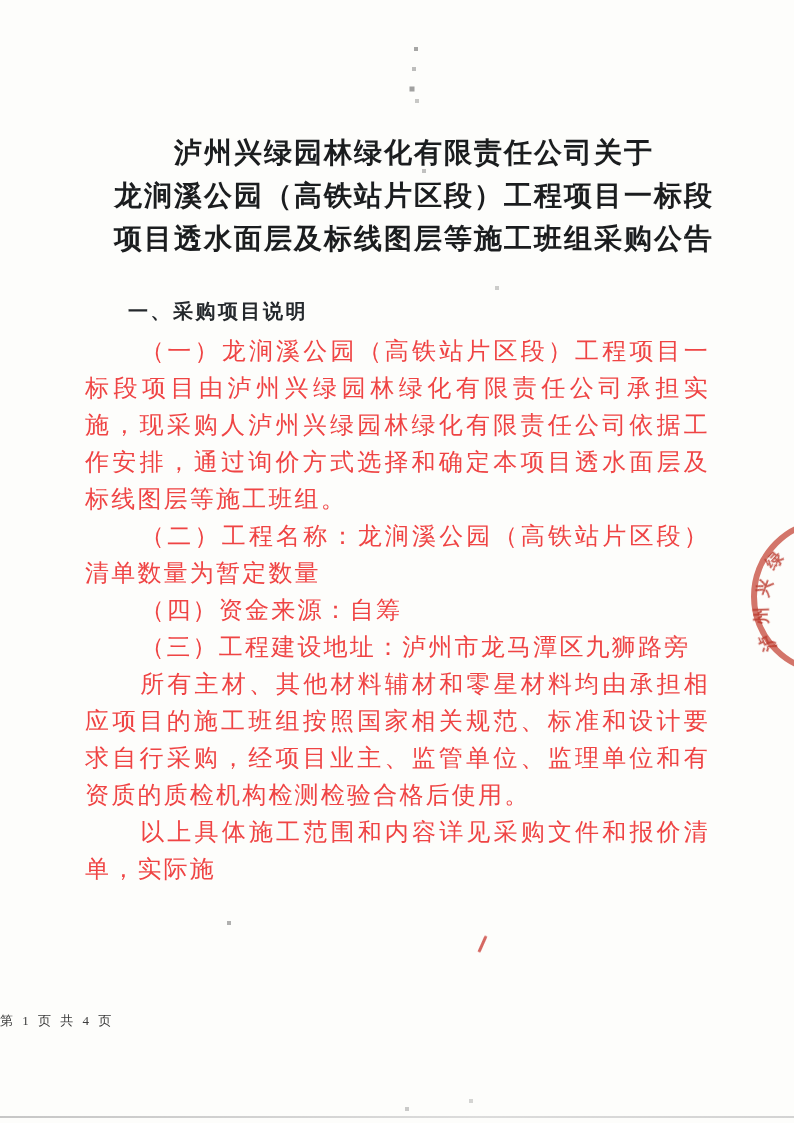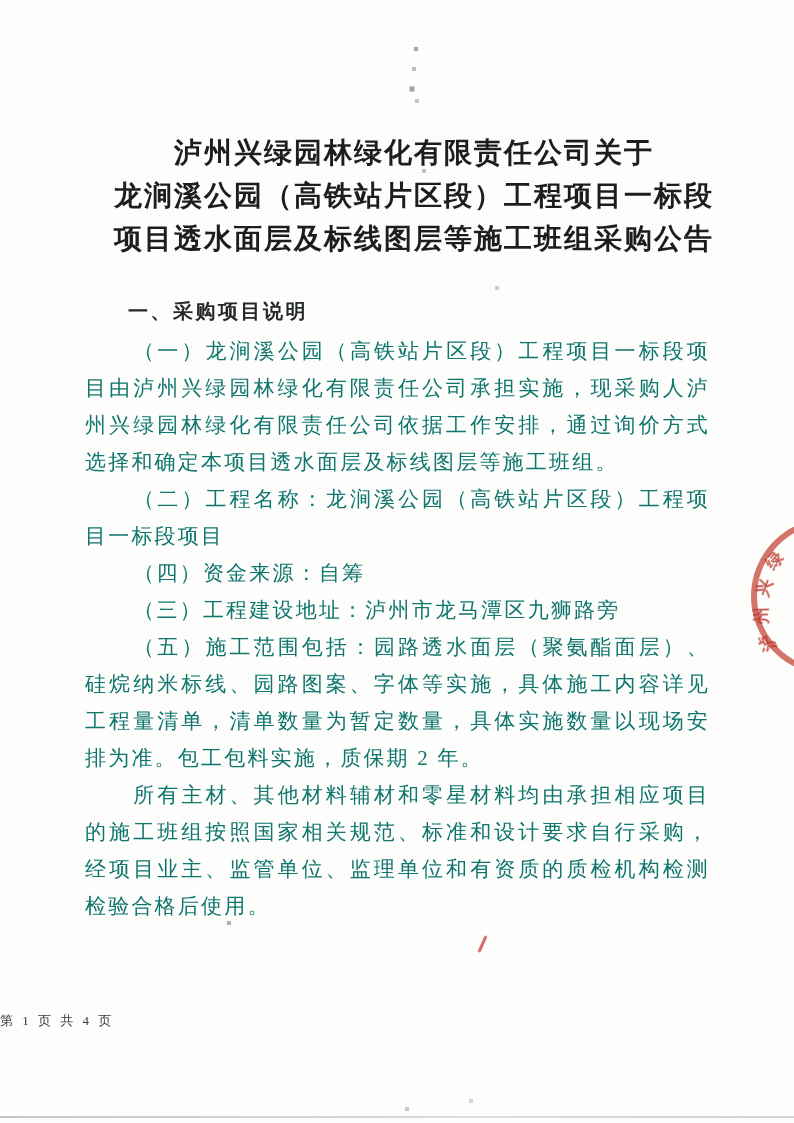--- a/index.html
+++ b/index.html
@@ -39,25 +39,25 @@
     font-size: 20px;
     line-height: 25px;
     letter-spacing: 2.5px;
     color: #24282c;
   }
   .doc-body {
     position: absolute;
     top: 333px;
     left: 85px;
     width: 625px;
-    font-size: 21px;
+    font-size: 24px;
     line-height: 37px;
     letter-spacing: 2.2px;
     text-align: justify;
-    color: #0f766e;
+    color: #ef4444;
   }
   .doc-body p {
     margin: 0;
     text-indent: 2.3em;
   }
   .page-footer {
     position: absolute;
     top: 1012px;
     left: 0;
     width: 100%;
@@ -140,25 +140,25 @@
   <div class="doc-title">
     <div>泸州兴绿园林绿化有限责任公司关于</div>
     <div>龙涧溪公园（高铁站片区段）工程项目一标段</div>
     <div>项目透水面层及标线图层等施工班组采购公告</div>
   </div>
 
   <div class="section-heading">一、采购项目说明</div>
 
   <div class="doc-body">
     <p>（一）龙涧溪公园（高铁站片区段）工程项目一标段项目由泸州兴绿园林绿化有限责任公司承担实施，现采购人泸州兴绿园林绿化有限责任公司依据工作安排，通过询价方式选择和确定本项目透水面层及标线图层等施工班组。</p>
-    <p>（二）工程名称：龙涧溪公园（高铁站片区段）工程项目一标段项目</p>
+    <p>（二）工程名称：龙涧溪公园（高铁站片区段）清单数量为暂定数量</p>
     <p>（四）资金来源：自筹</p>
     <p>（三）工程建设地址：泸州市龙马潭区九狮路旁</p>
-    <p>（五）施工范围包括：园路透水面层（聚氨酯面层）、硅烷纳米标线、园路图案、字体等实施，具体施工内容详见工程量清单，清单数量为暂定数量，具体实施数量以现场安排为准。包工包料实施，质保期 2 年。</p>
     <p>所有主材、其他材料辅材和零星材料均由承担相应项目的施工班组按照国家相关规范、标准和设计要求自行采购，经项目业主、监管单位、监理单位和有资质的质检机构检测检验合格后使用。</p>
+    <p>以上具体施工范围和内容详见采购文件和报价清单，实际施</p>
   </div>
 
   <div class="page-footer">第 1 页 共 4 页</div>
 
   <div class="seal-ring"></div>
   <span class="seal-char c0">绿</span>
   <span class="seal-char c1">兴</span>
   <span class="seal-char c2">州</span>
   <span class="seal-char c3">泸</span>
 

